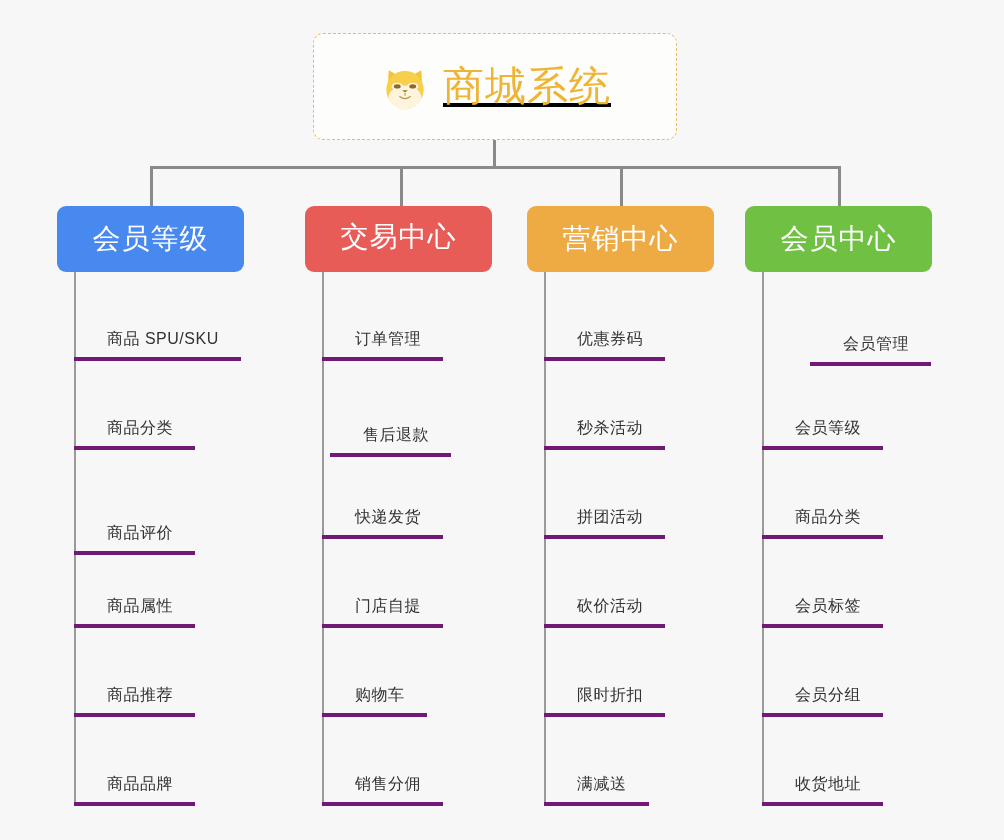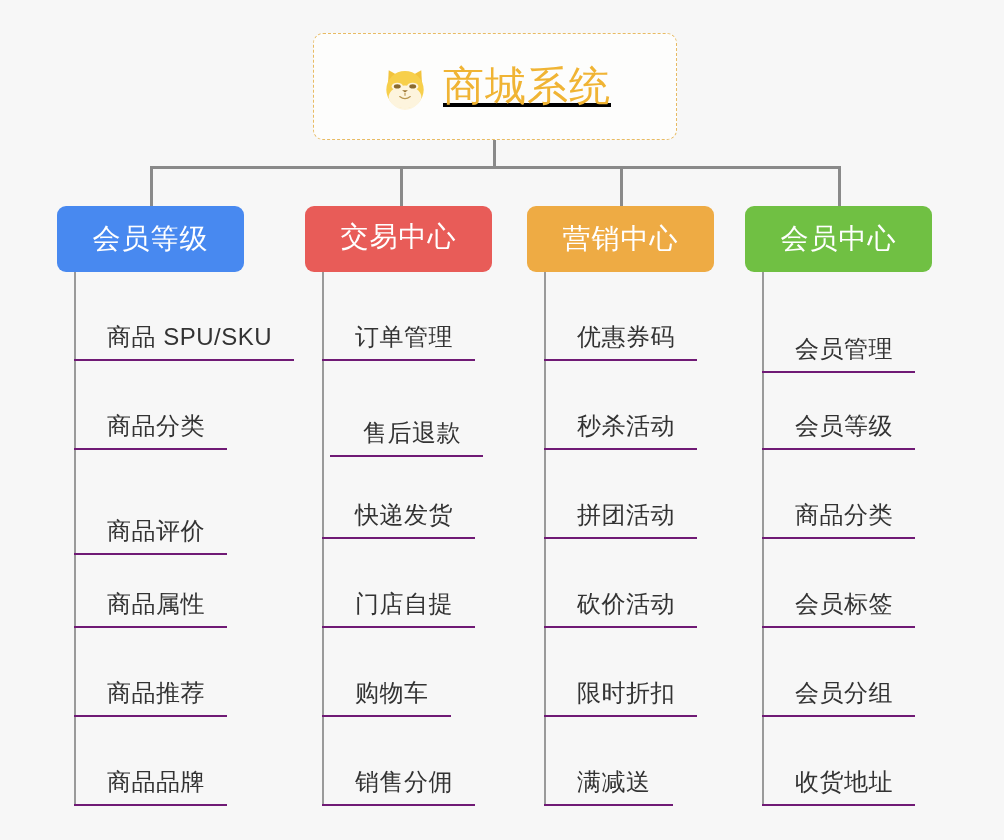--- a/index.html
+++ b/index.html
@@ -96,26 +96,26 @@
   .leaf-item {
     position: absolute;
     left: 0;
     height: 89px;
     display: flex;
     align-items: flex-end;
     padding-left: 0;
     box-sizing: border-box;
   }
   .leaf-label {
-    font-size: 24px;
+    font-size: 16px;
     line-height: 1;
     color: #333333;
     white-space: nowrap;
     padding: 0 22px 10px 33px;
-    border-bottom: 2px solid #701a75;
+    border-bottom: 4px solid #701a75;
     box-sizing: border-box;
     letter-spacing: 0.5px;
   }
 </style>
 </head>
 <body>
 
 <div id="mindmap">
 
   <div class="root-node">
@@ -231,21 +231,21 @@
     <div class="leaf-item" style="top:356px;">
       <span class="leaf-label">限时折扣</span>
     </div>
     <div class="leaf-item" style="top:445px;justify-content:center;">
       <span class="leaf-label">满减送</span>
     </div>
   </div>
 
   <div class="leaf-col" style="left:762px;">
     <div class="leaf-spine" style="height:534px;"></div>
-    <div class="leaf-item" style="top:12px;">
+    <div class="leaf-item" style="top:5px;padding-left:48px;">
       <span class="leaf-label">会员管理</span>
     </div>
     <div class="leaf-item" style="top:89px;">
       <span class="leaf-label">会员等级</span>
     </div>
     <div class="leaf-item" style="top:178px;">
       <span class="leaf-label">商品分类</span>
     </div>
     <div class="leaf-item" style="top:267px;">
       <span class="leaf-label">会员标签</span>

